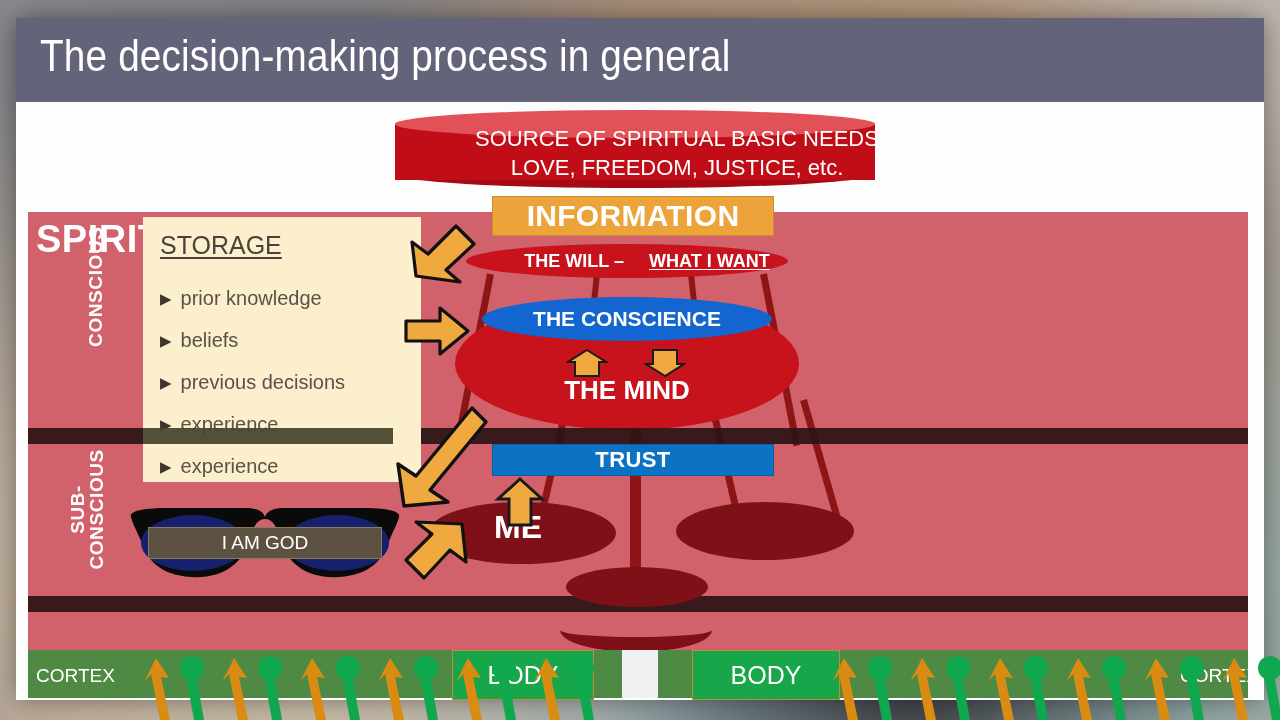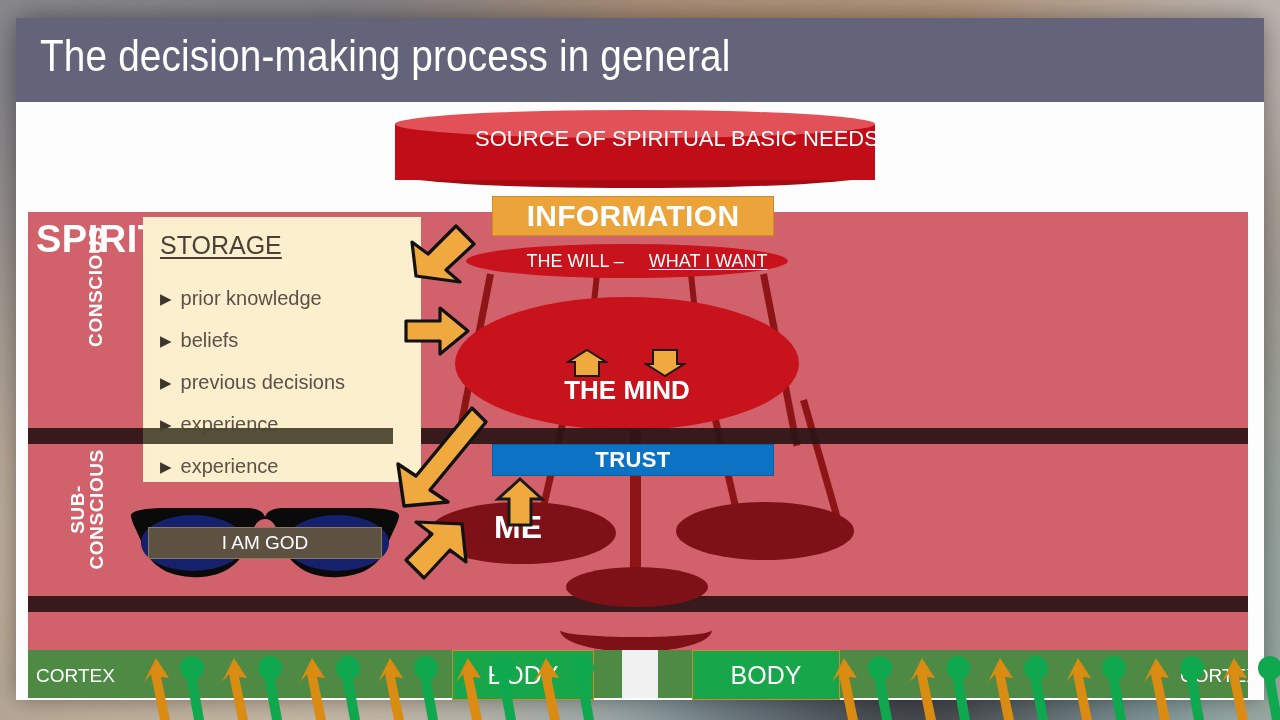--- a/index.html
+++ b/index.html
@@ -114,21 +114,21 @@
   
   .leg{position:absolute;background:#8e1515;transform-origin:top center;}
   .stem{position:absolute;left:630px;top:360px;width:11px;height:220px;background:#8e1515;}
 
   
   .will{
     position:absolute;left:466px;top:244px;width:322px;height:34px;
     background:#c8121c;border-radius:50%;
     display:flex;align-items:center;justify-content:center;
   }
-  .will span{font-size:18px;font-weight:normal;color:#fff;white-space:nowrap;margin-left:20px;}
+  .will span{font-size:18px;font-weight:bold;color:#fff;white-space:nowrap;margin-left:20px;}
   .u{text-decoration:underline;text-underline-offset:2px;}
 
   
   .mind{
     position:absolute;left:455px;top:297px;width:344px;height:133px;
     background:#c8121c;border-radius:50%;
   }
   .mind-label{
     position:absolute;left:455px;top:375px;width:344px;text-align:center;
     font-size:26px;font-weight:bold;color:#fff;
@@ -230,32 +230,36 @@
     <span>SUB-</span><br>
     <span>CONSCIOUS</span>
   </div>
 
   <div class="cyl">
     <div class="cyl-bot"></div>
     <div class="cyl-body"></div>
     <div class="cyl-top"></div>
     <div class="cyl-text">
       <div>SOURCE OF SPIRITUAL BASIC NEEDS</div>
+      <div>LOVE, FREEDOM, JUSTICE, etc.</div>
     </div>
   </div>
 
   <div class="infobar">
     <span>INFORMATION</span>
   </div>
 
   <div class="will">
     <span><span>THE WILL – </span><span class="u">WHAT I WANT</span></span>
   </div>
 
   <div class="mind"></div>
+  <div class="conscience">
+    <span>THE CONSCIENCE</span>
+  </div>
   <div class="miniarrow" style="left:566px;top:348px;">
     <svg width="42" height="30" viewBox="0 0 42 30">
         <polygon points="21,2 40,14 33,14 33,28 9,28 9,14 2,14" fill="#f0a93f" stroke="#1a1a1a" stroke-width="2"></polygon>
       </svg>
   </div>
   <div class="miniarrow" style="left:644px;top:348px;">
     <svg width="42" height="30" viewBox="0 0 42 30">
         <polygon points="21,28 2,16 9,16 9,2 33,2 33,16 40,16" fill="#f0a93f" stroke="#1a1a1a" stroke-width="2"></polygon>
       </svg>
   </div>

